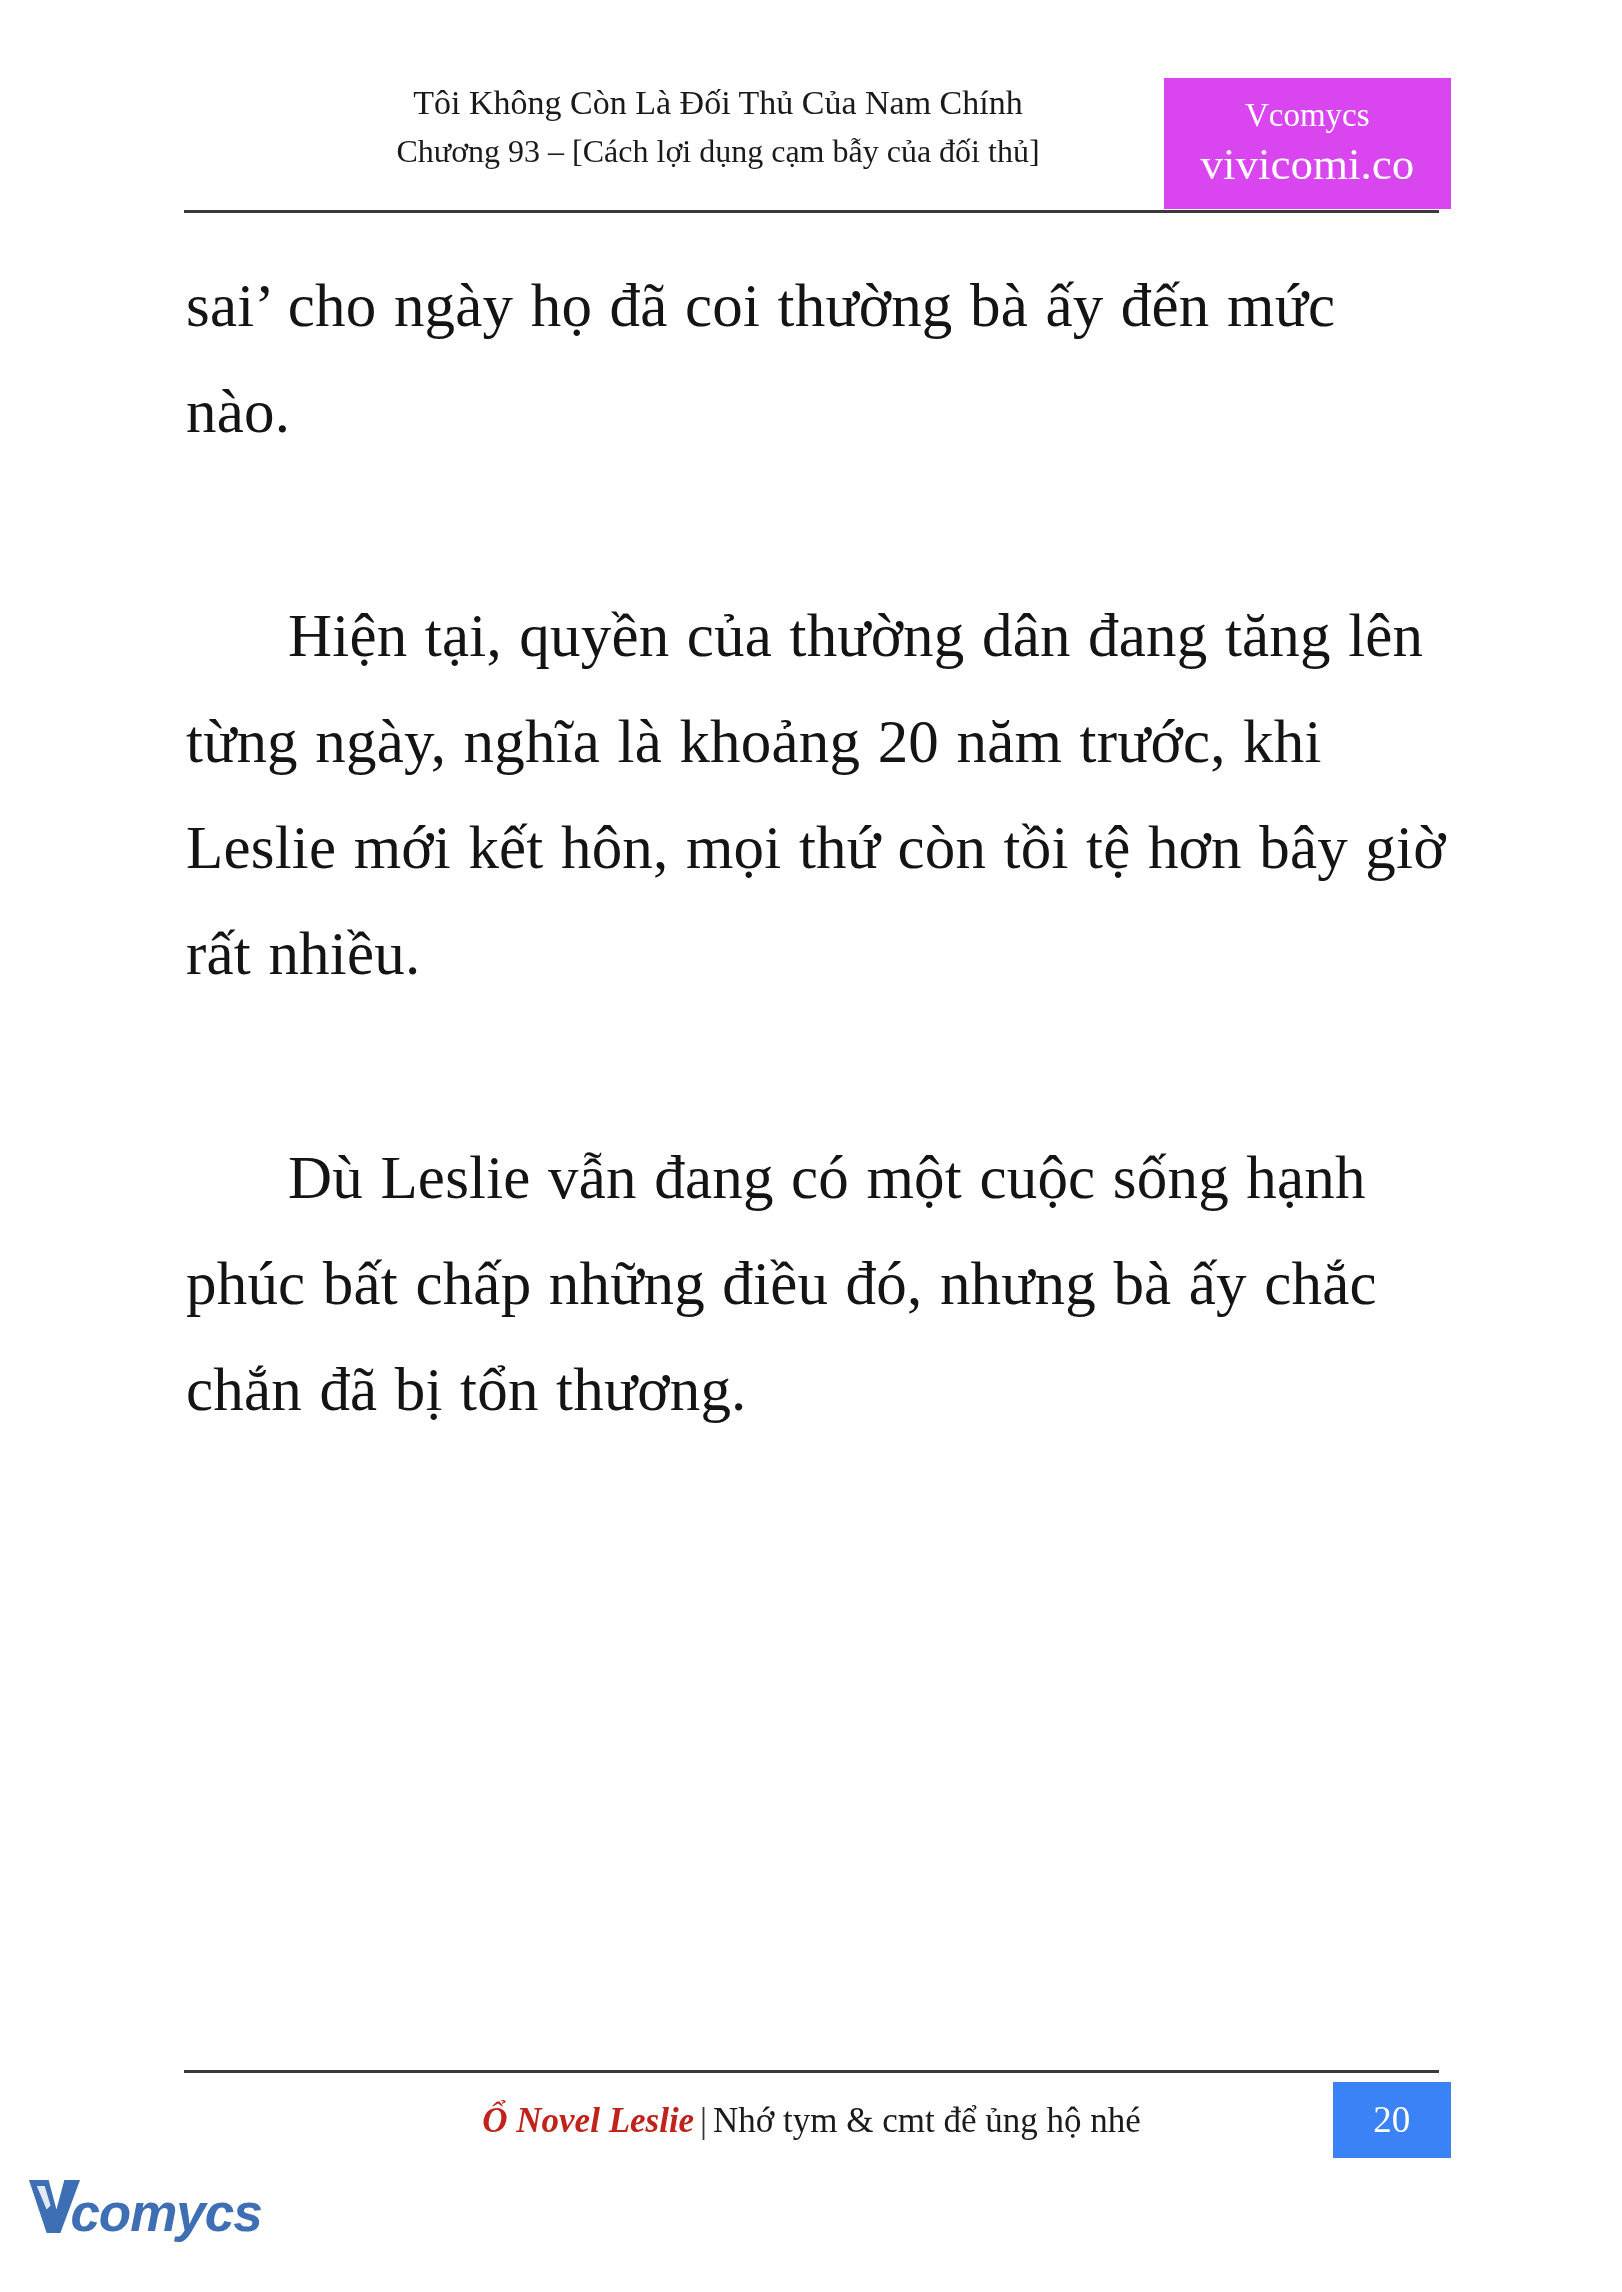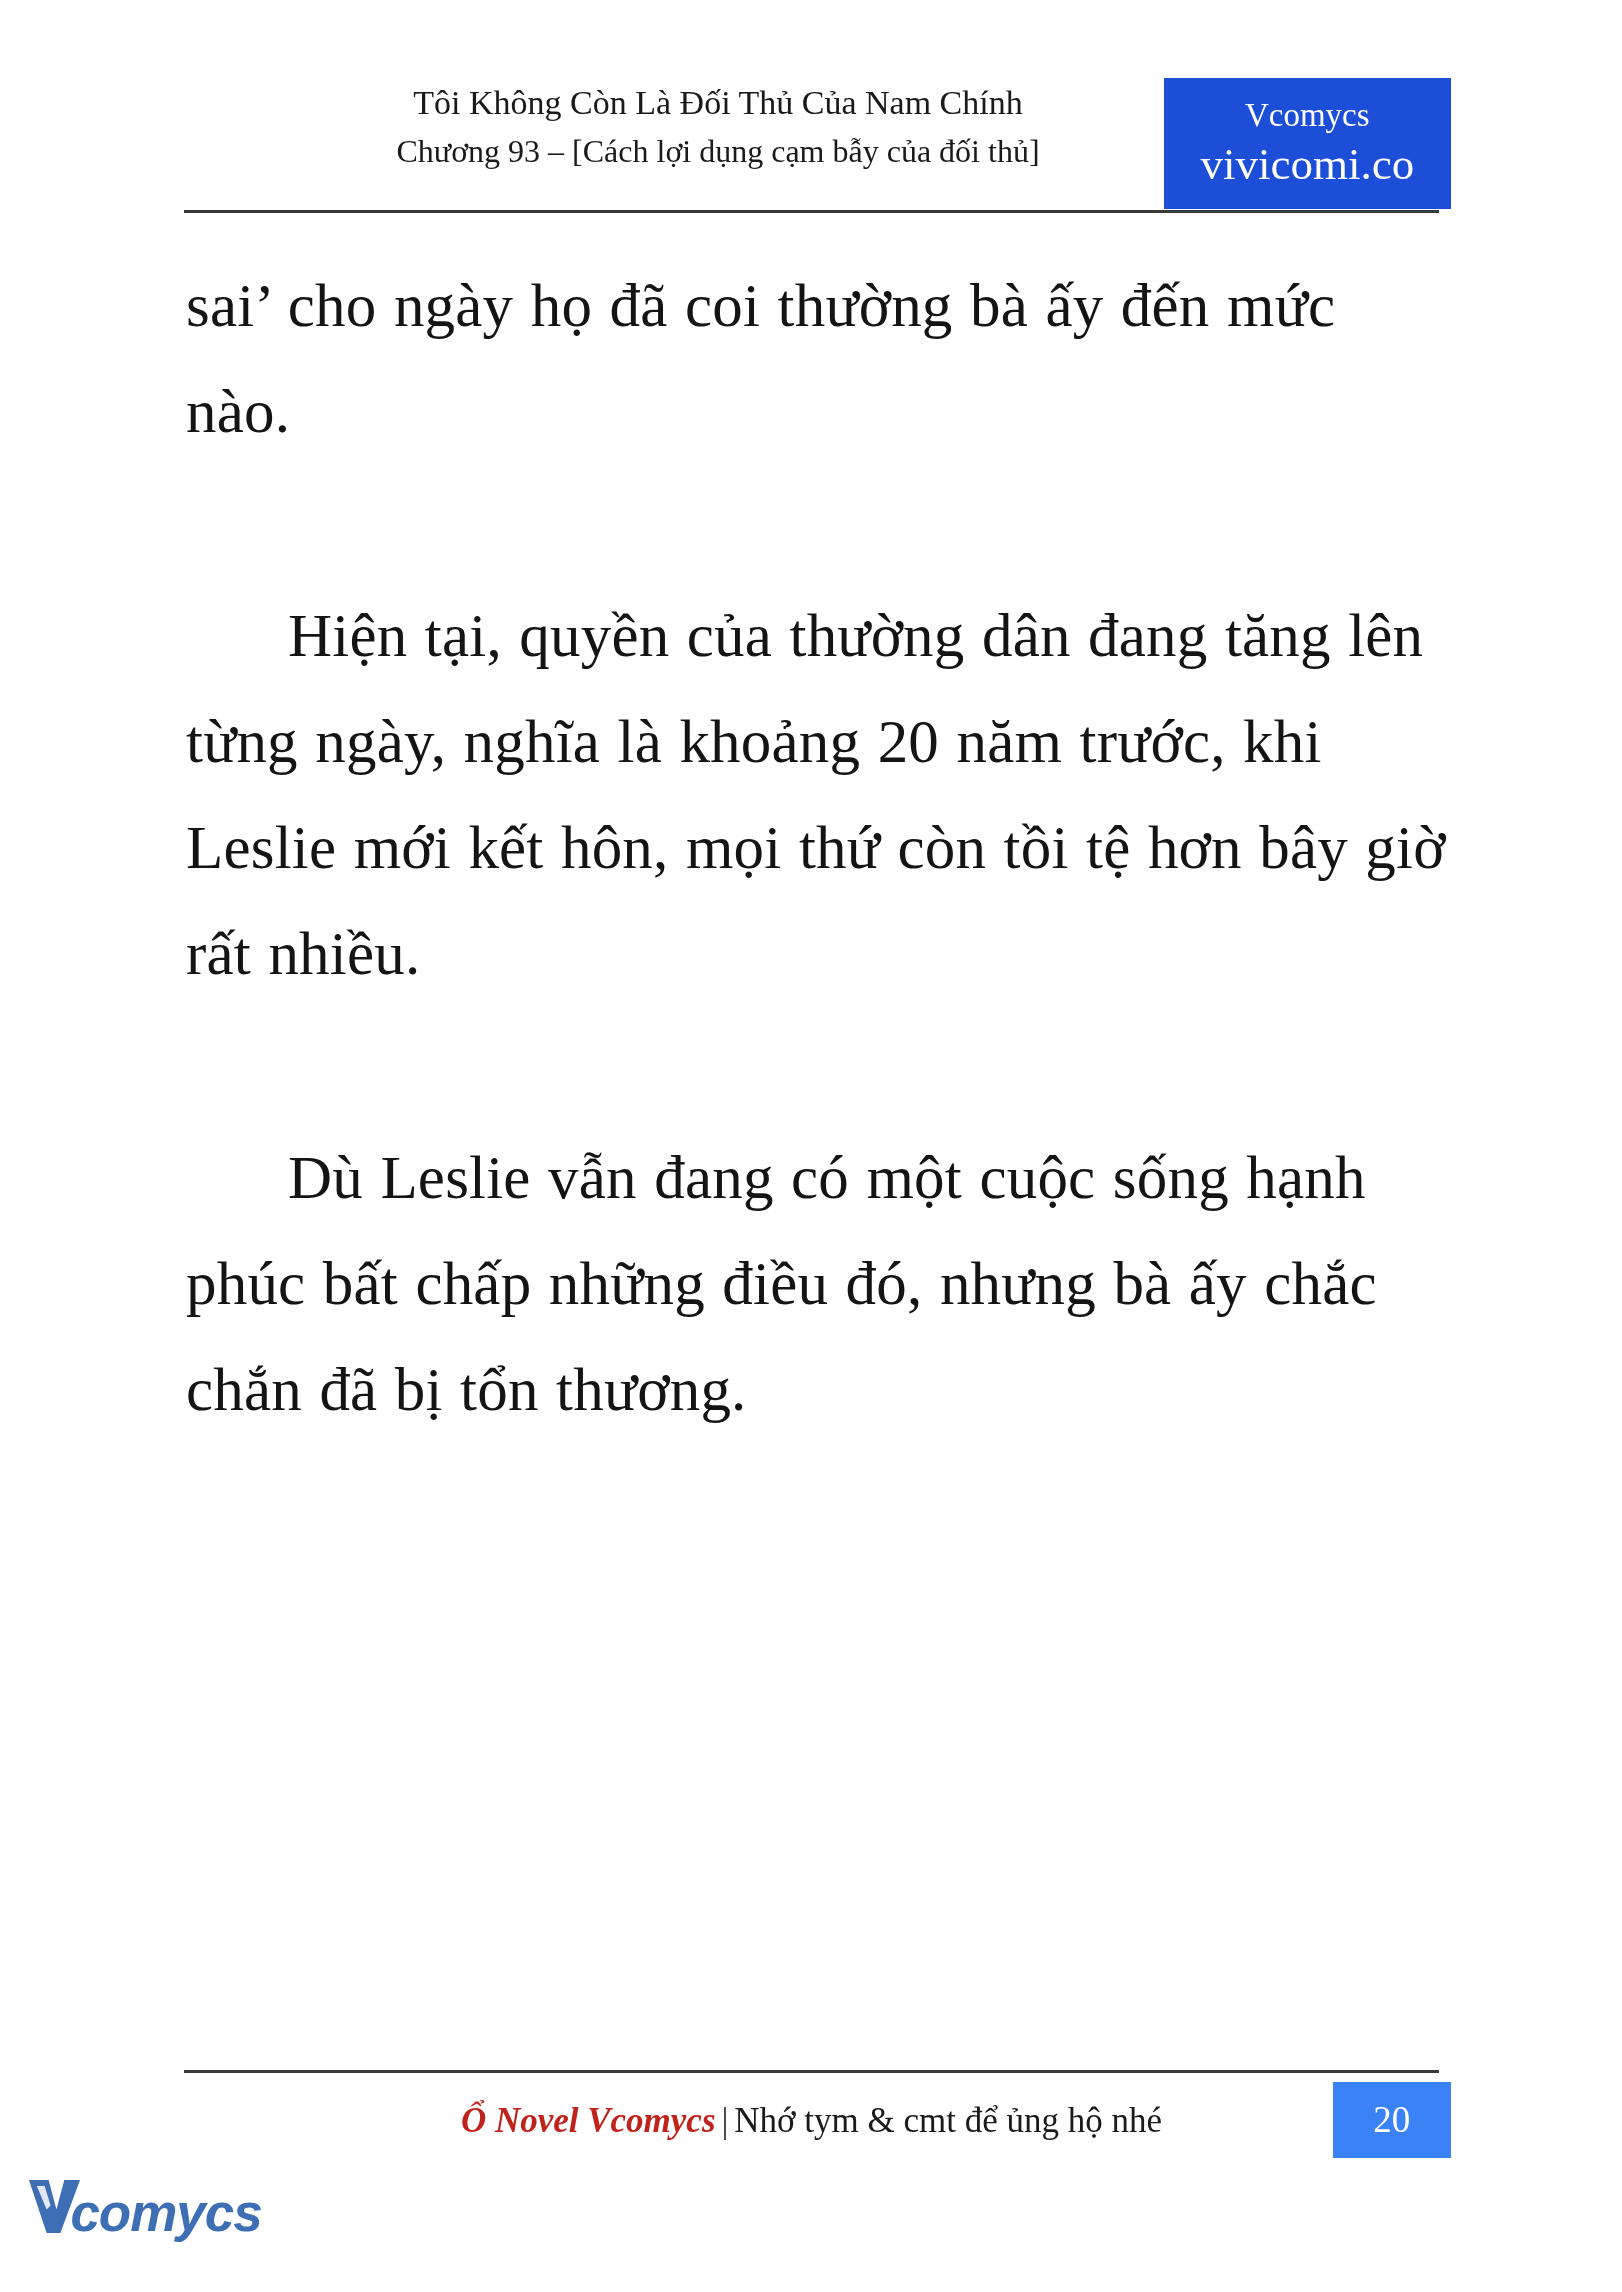--- a/index.html
+++ b/index.html
@@ -58,21 +58,21 @@
     line-height: 49px;
     color: #1a1a1a;
     white-space: nowrap;
   }
   .brand-box {
     position: absolute;
     right: -11.8px;
     top: 0;
     width: 287px;
     height: 131px;
-    background: #1d4ed8;
+    background: #d946ef;
     color: #ffffff;
     display: flex;
     flex-direction: column;
     align-items: center;
     justify-content: center;
     line-height: 1.28;
   }
   .brand-box .b1 { font-size: 33px; }
   .brand-box .b2 { font-size: 45px; }
 
@@ -203,21 +203,21 @@
     <div class="gap-big"></div>
     <p class="para indent">Hiện tại, quyền của thường dân đang tăng lên từng ngày, nghĩa là khoảng 20 năm trước, khi Leslie mới kết hôn, mọi thứ còn tồi tệ hơn bây giờ rất nhiều.</p>
     <div class="gap-big"></div>
     <p class="para indent">Dù Leslie vẫn đang có một cuộc sống hạnh phúc bất chấp những điều đó, nhưng bà ấy chắc chắn đã bị tổn thương.</p>
   </div>
 
   <div class="footer">
     <div class="footer-rule"></div>
     <div class="footer-inner">
       <div class="footer-text">
-        <span class="brandred">Ổ Novel Vcomycs</span><span class="sep">|</span><span>Nhớ tym &amp; cmt để ủng hộ nhé</span>
+        <span class="brandred">Ổ Novel Leslie</span><span class="sep">|</span><span>Nhớ tym &amp; cmt để ủng hộ nhé</span>
       </div>
       <div class="page-num">20</div>
     </div>
   </div>
 
   <div class="watermark">
     <div class="wm-v">
       <svg width="55" height="61" viewBox="0 0 56 62" xmlns="http://www.w3.org/2000/svg">
         <polygon points="2,4 22,4 30,34 38,4 54,4 34,58 20,58" fill="#3e6fb5"></polygon>
         <polygon points="10,10 18,10 24,30 20,34" fill="#ffffff" opacity="0.85"></polygon>

